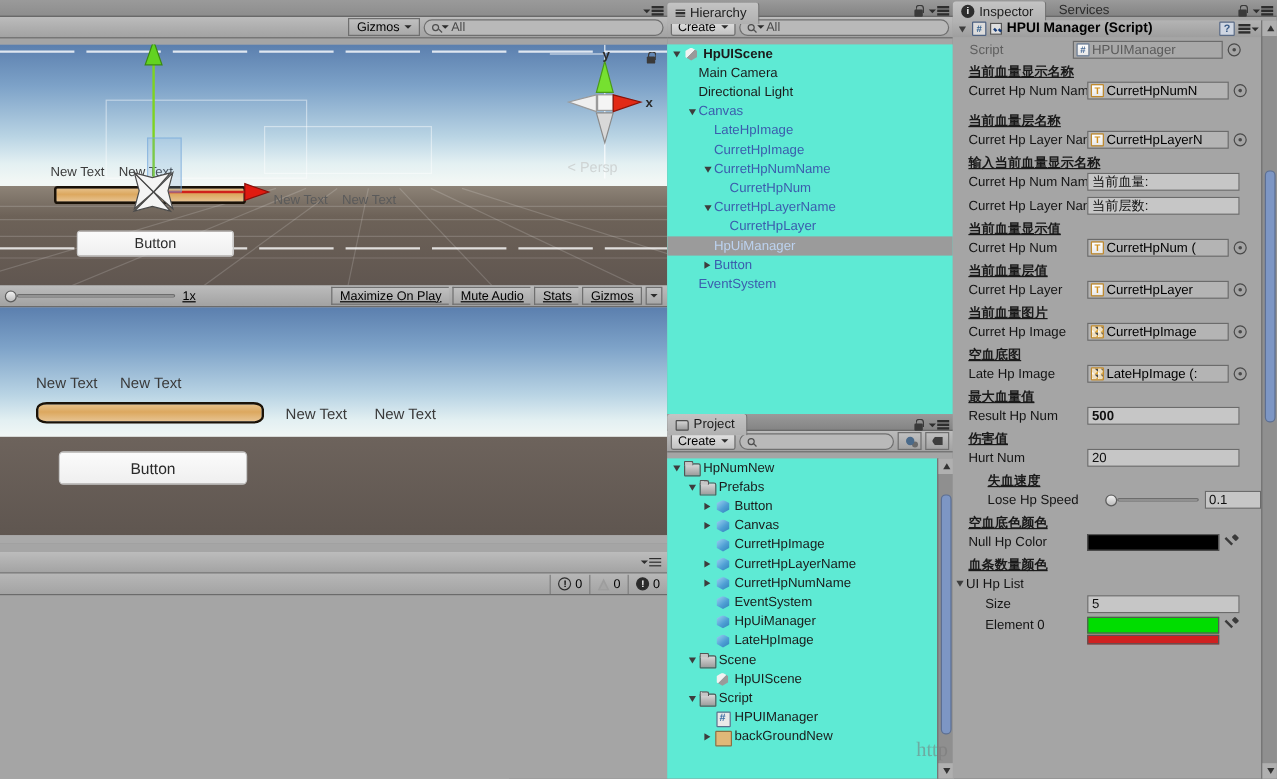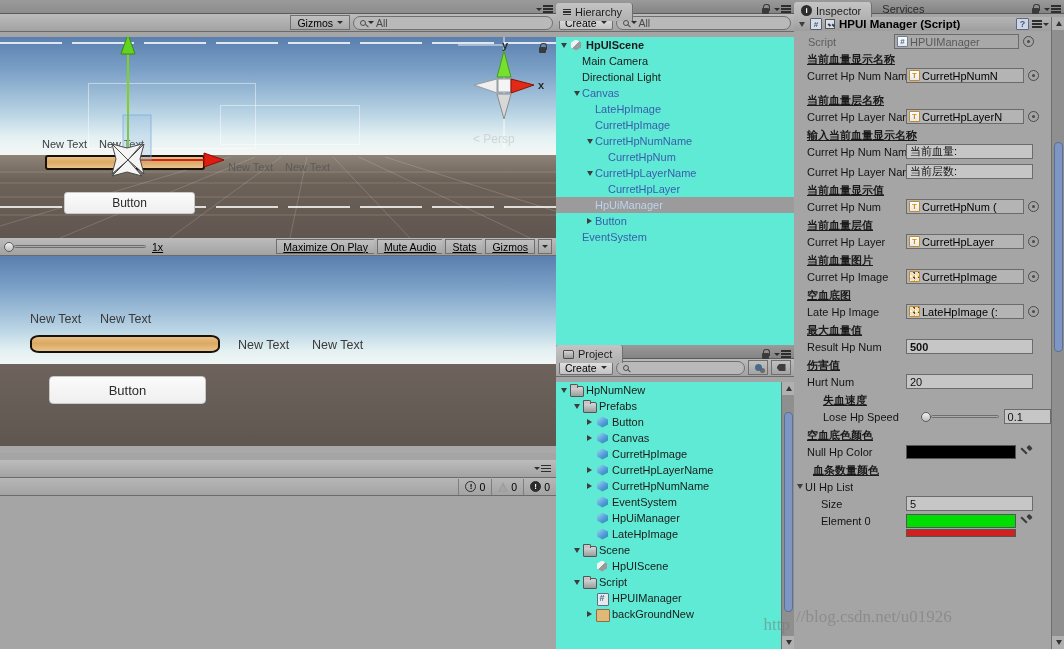--- a/index.html
+++ b/index.html
@@ -767,21 +767,21 @@
         </div>
         <div style="margin-bottom: 3px;">
           <div class="cn" style="padding-left: 13px; height: 15px;">空血底色颜色</div>
           <div class="field-row">
             <span class="field-lbl" style="width: 112px; padding-left: 13px;">Null Hp Color</span>
             <span class="colorfield" style="width: 110px; background: rgb(0, 0, 0);"></span>
             <span class="eyedrop"></span>
           </div>
         </div>
         <div>
-          <div class="cn" style="padding-left:19px;height:15px;">血条数量颜色</div>
+          <div class="cn" style="padding-left:13px;height:15px;">血条数量颜色</div>
           <div class="field-row">
             <span class="arrow">
               <span class="t-d"></span>
             </span>
             <span class="field-lbl">UI Hp List</span>
           </div>
           <div class="field-row">
             <span class="field-lbl" style="width:112px;padding-left:27px;">Size</span>
             <span class="txtfield" style="width:127px;">5</span>
           </div>
@@ -800,16 +800,15 @@
     <div class="vscroll" style="right:0;top:17px;width:13px;height:632px;">
       <div class="arrw" style="top:0;">
           <span class="up"></span>
         </div>
       <div class="thumb" style="top:125px;height:210px;"></div>
       <div class="arrw" style="bottom:0;">
           <span class="dn"></span>
         </div>
     </div>
 
-    <div class="wm" style="left:2px;bottom:22px;">//blog.csdn.net/u01926</div>
   </div>
 
 </div>
 
 </body></html>

